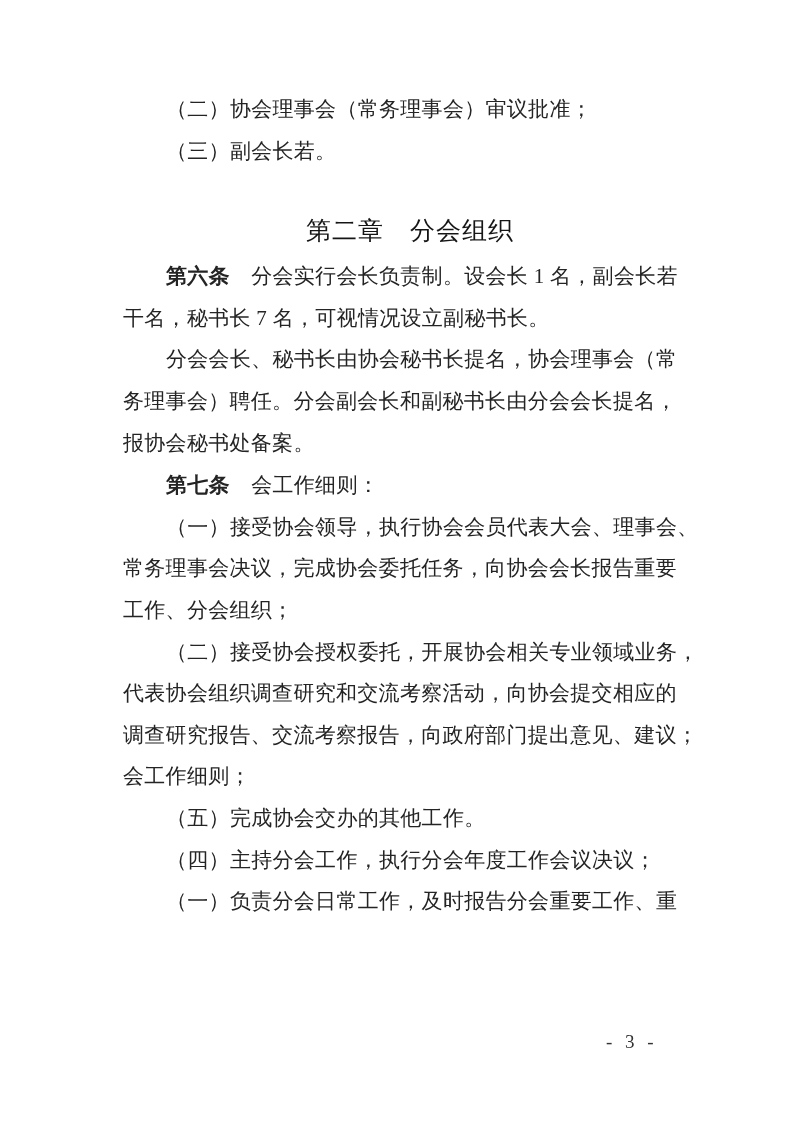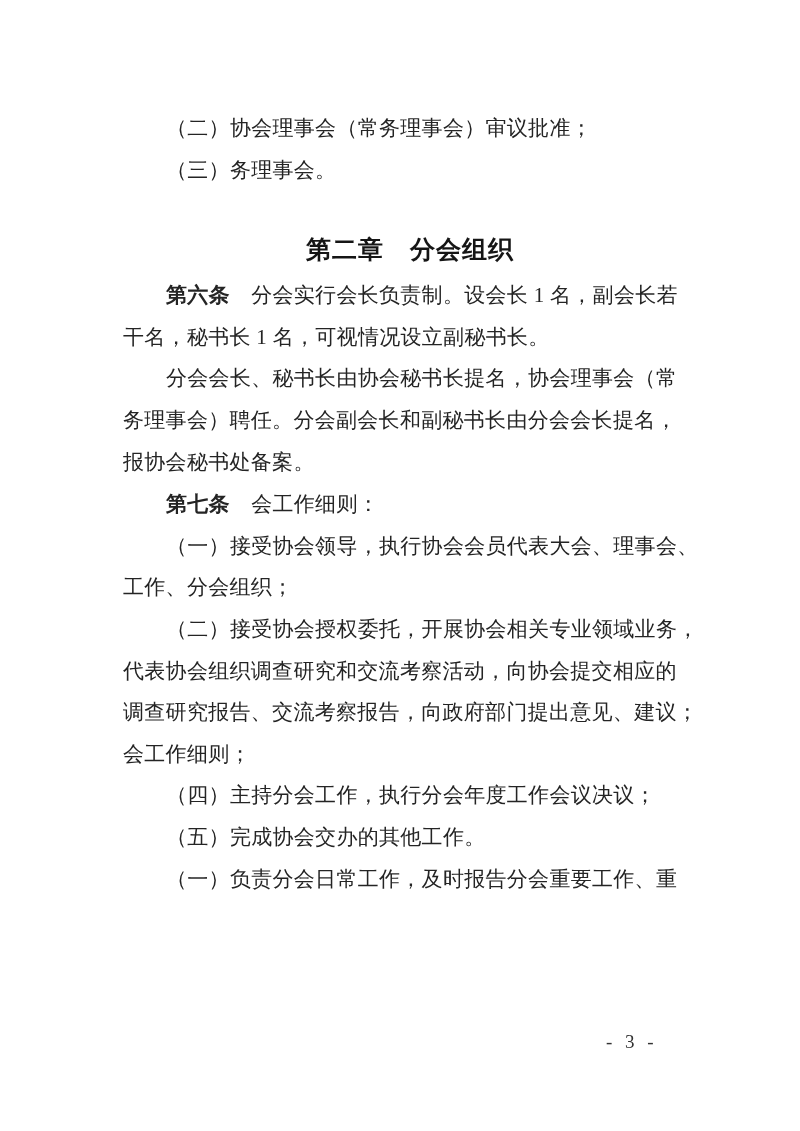--- a/index.html
+++ b/index.html
@@ -12,39 +12,39 @@
     width: 800px;
     height: 1131px;
     background: #ffffff;
     overflow: hidden;
     font-family: "Liberation Serif", serif;
     color: #242424;
   }
   .content {
     position: absolute;
     left: 123px;
-    top: 108px;
+    top: 89px;
     width: 574px;
   }
   .line {
     font-size: 21px;
     line-height: 41.6px;
     letter-spacing: 0.3px;
     white-space: nowrap;
   }
   .line.indent {
     padding-left: 43px;
   }
   .term {
     font-weight: bold;
     font-family: "Liberation Sans", sans-serif;
   }
   .heading {
     font-size: 25px;
-    font-weight: bold;
+    font-weight: normal;
     font-family: "Liberation Sans", sans-serif;
     text-align: center;
     line-height: 42px;
     letter-spacing: 1px;
     margin: 37px 0 4px 0;
     white-space: nowrap;
     color: #151515;
   }
   .page-number {
     position: absolute;
@@ -56,32 +56,33 @@
     color: #333333;
     font-family: "Liberation Serif", serif;
   }
 </style>
 </head>
 <body>
 
 <div class="page">
   <div class="content" id="document-body">
       <div class="line indent">（二）协会理事会（常务理事会）审议批准；</div>
-      <div class="line indent">（三）务理事会。</div>
+      <div class="line indent">（三）副会长若。</div>
       <div class="heading">第二章　分会组织</div>
       <div class="line indent"><span class="term">第六条</span><span>　分会实行会长负责制。设会长 1 名，副会长若</span></div>
-      <div class="line">干名，秘书长 1 名，可视情况设立副秘书长。</div>
+      <div class="line">干名，秘书长 7 名，可视情况设立副秘书长。</div>
       <div class="line indent">分会会长、秘书长由协会秘书长提名，协会理事会（常</div>
       <div class="line">务理事会）聘任。分会副会长和副秘书长由分会会长提名，</div>
       <div class="line">报协会秘书处备案。</div>
       <div class="line indent"><span class="term">第七条</span><span>　会工作细则：</span></div>
       <div class="line indent">（一）接受协会领导，执行协会会员代表大会、理事会、</div>
+      <div class="line">常务理事会决议，完成协会委托任务，向协会会长报告重要</div>
       <div class="line">工作、分会组织；</div>
       <div class="line indent">（二）接受协会授权委托，开展协会相关专业领域业务，</div>
       <div class="line">代表协会组织调查研究和交流考察活动，向协会提交相应的</div>
       <div class="line">调查研究报告、交流考察报告，向政府部门提出意见、建议；</div>
       <div class="line">会工作细则；</div>
+      <div class="line indent">（五）完成协会交办的其他工作。</div>
       <div class="line indent">（四）主持分会工作，执行分会年度工作会议决议；</div>
-      <div class="line indent">（五）完成协会交办的其他工作。</div>
       <div class="line indent">（一）负责分会日常工作，及时报告分会重要工作、重</div>
     </div>
   <div class="page-number">- 3 -</div>
 </div>
 
 </body></html>

